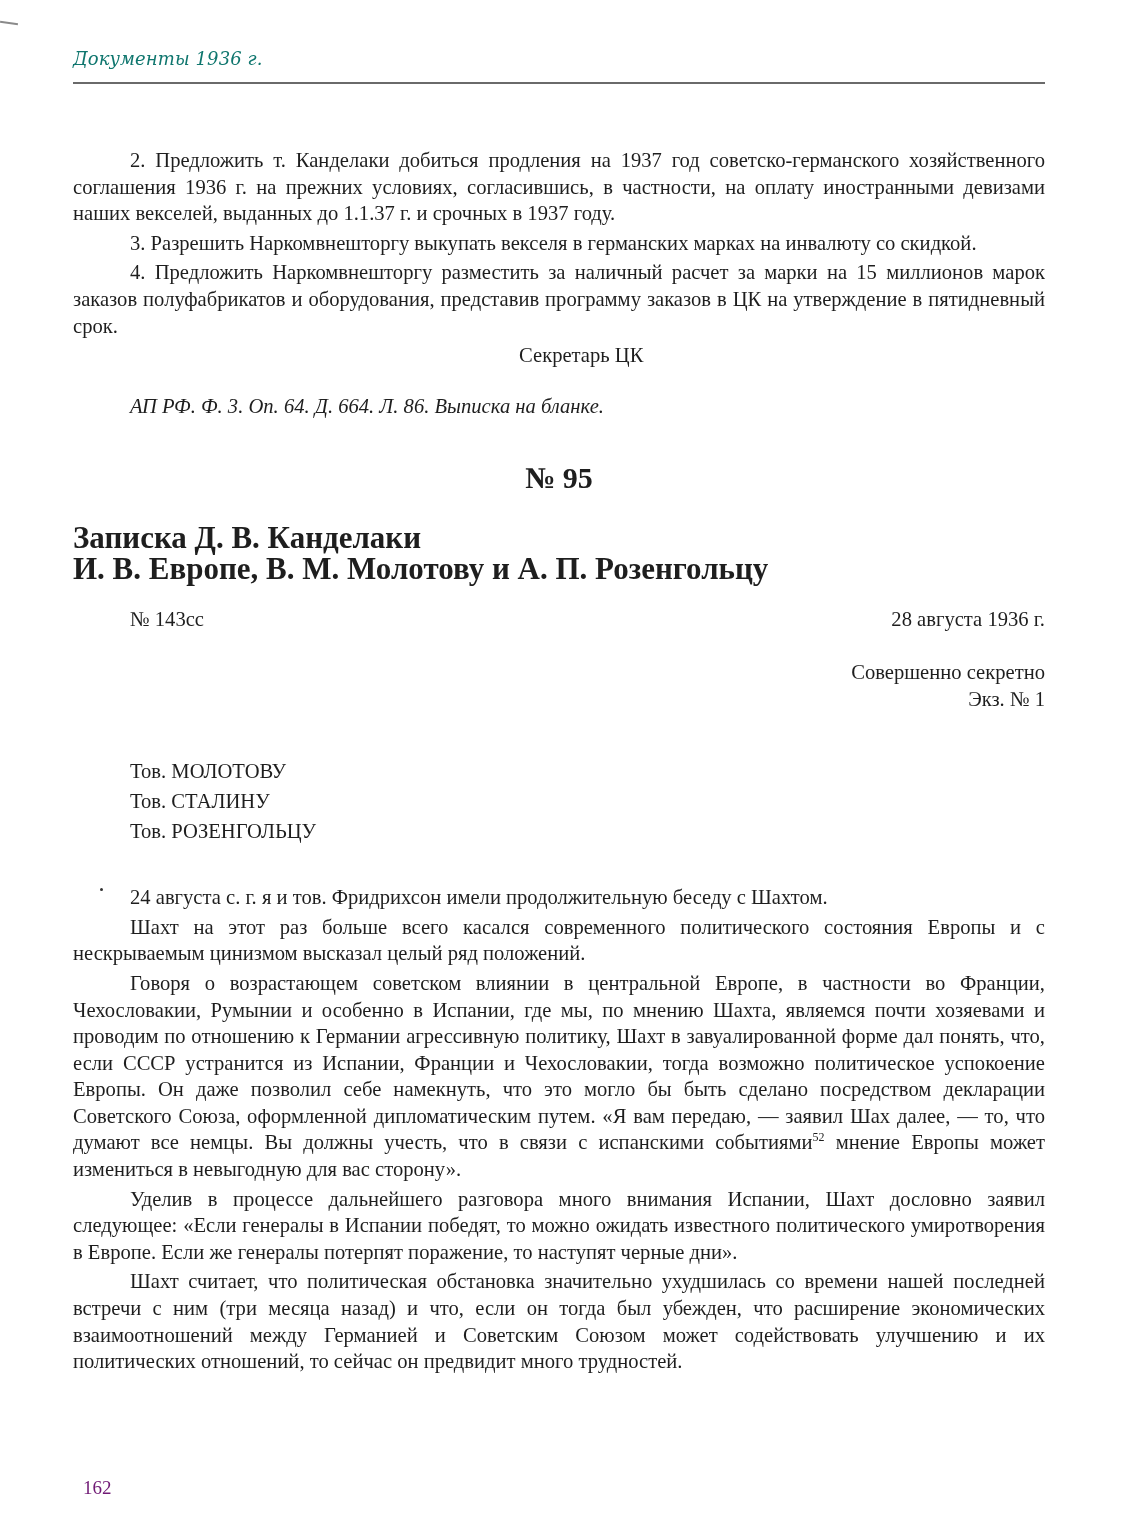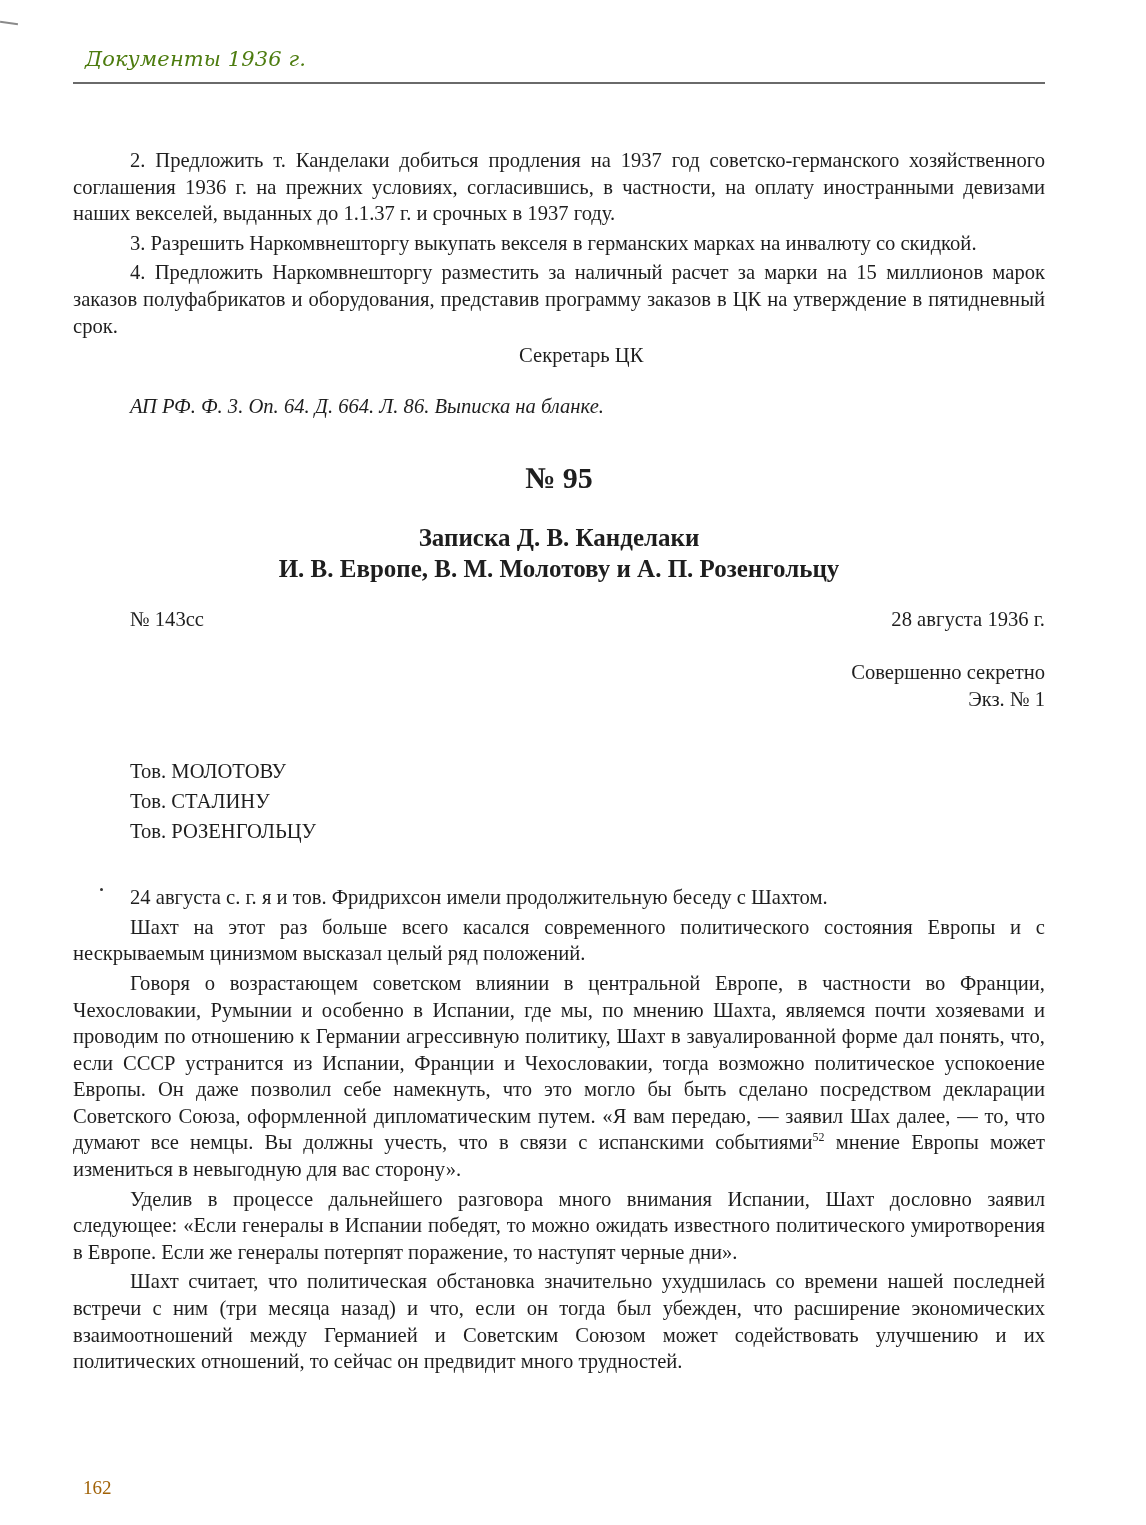--- a/index.html
+++ b/index.html
@@ -28,25 +28,24 @@
       transform: rotate(8deg);
     }
     .running-head {
       position: absolute;
       left: 73px; top: 44px;
       width: 972px;
     }
     .running-head .title {
       font-family: "DejaVu Serif", "Liberation Serif", serif;
       font-style: italic;
-      font-size: 21px;
-      color: #4d7c0f;
+      font-size: 18px;
+      color: #0f766e;
       line-height: 30px;
       letter-spacing: 0.1px;
-      margin-left: 12px;
     }
     .running-head .rule {
       margin-top: 8px;
       height: 2px;
       background: #6a6a6a;
     }
     .body {
       position: absolute;
       left: 73px;
       top: 147px;
@@ -75,23 +74,22 @@
     }
     .doc-number {
       text-align: center;
       font-weight: bold;
       font-size: 30px;
       line-height: 34px;
       margin: 42px 0 0 0;
       padding-left: 0;
     }
     .doc-title {
-      text-align: center;
       font-weight: bold;
-      font-size: 25px;
+      font-size: 31px;
       line-height: 31px;
       margin: 27px 0 0 0;
     }
     .meta-row {
       display: flex;
       justify-content: space-between;
       margin-top: 22px;
       padding-left: 57px;
       text-align: left;
     }
@@ -115,21 +113,21 @@
       border-radius: 50%;
       background: #333;
     }
     .main-text { margin-top: 38px; }
     sup { font-size: 12px; line-height: 0; }
     .page-number {
       position: absolute;
       left: 83px; top: 1477px;
       font-family: "Liberation Serif", "DejaVu Serif", serif;
       font-size: 19px;
-      color: #a16207;
+      color: #701a75;
     }
   </style>
 </head>
 <body>
 
 <div class="page">
 
   <div class="corner-mark"></div>
 
   <header class="running-head">

